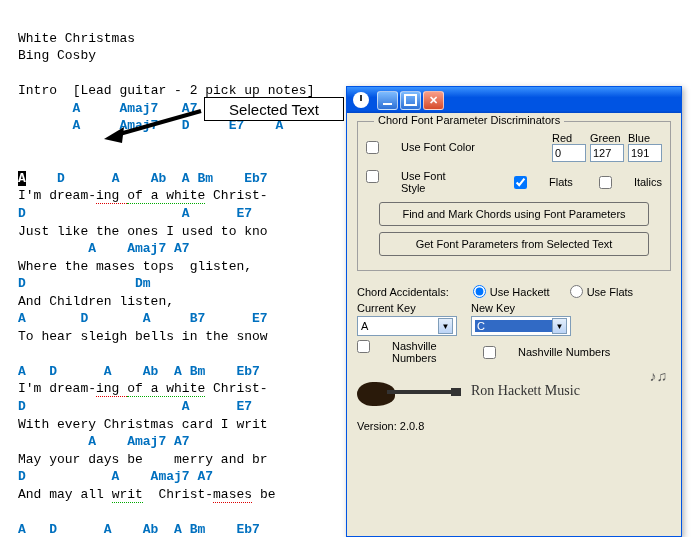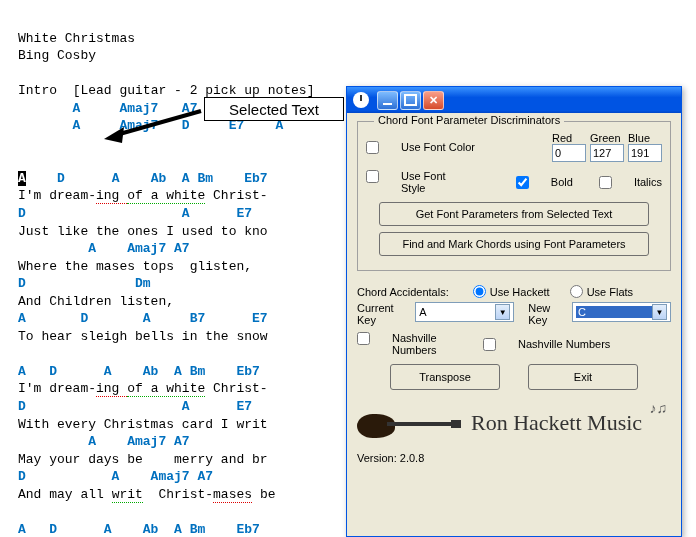--- a/index.html
+++ b/index.html
@@ -137,21 +137,21 @@
       margin: 6px auto 6px auto;
       background: #ece9d8;
       border: 1px solid #707070;
       border-radius: 3px;
       font-size: 11px;
     }
 
     .radio { display:flex; align-items:center; gap:4px; }
     .radio input { margin:0; }
 
-    .field-col { display:flex; flex-direction:row; }
+    .field-col { display:flex; flex-direction:column; }
     .field-col label { margin-bottom:2px; }
     .select {
       width: 100px; height: 20px;
       border:1px solid #7f9db9;
       background:#fff;
       display:flex; align-items:center;
       padding:0 3px;
       position:relative;
       font-size:11px;
     }
@@ -190,21 +190,21 @@
       position:absolute; left:30px; top:14px;
       width:66px; height:4px; background:#333;
     }
     .guitar .head{
       position:absolute; left:94px; top:12px;
       width:10px; height:8px;
       background:#333;
     }
     .sig-text {
       font-family: "Brush Script MT", cursive;
-      font-size:22px;
+      font-size:14px;
       color:#333;
       margin-left:4px;
     }
     .notes {
       position:absolute; right:4px; top:0;
       font-size:14px; color:#555;
     }
     .version-row {
       display:flex; align-items:flex-end;
       justify-content:space-between;
@@ -290,30 +290,30 @@
         </div>
       </div>
 
       <div class="row">
         <label class="chk">
           <input type="checkbox" style="">
           <span>Use Font Style</span>
         </label>
         <label class="chk" style="margin-left:40px">
           <input type="checkbox" checked="" style="">
-          <span>Bold</span>
+          <span>Flats</span>
         </label>
         <label class="chk" style="margin-left:20px">
           <input type="checkbox" style="">
           <span>Italics</span>
         </label>
       </div>
 
+      <button class="wide-btn">Find and Mark Chords using Font Parameters</button>
       <button class="wide-btn">Get Font Parameters from Selected Text</button>
-      <button class="wide-btn">Find and Mark Chords using Font Parameters</button>
     </div>
 
     <div class="row tight">
       <span>Chord Accidentals:</span>
       <label class="radio" style="margin-left:18px">
         <input type="radio" name="acc" checked="" style="">
         <span>Use Hackett</span>
       </label>
       <label class="radio" style="margin-left:14px">
         <input type="radio" name="acc" style="">
@@ -342,24 +342,20 @@
       <label class="chk" style="width:112px">
         <input type="checkbox" style="">
         <span>Nashville Numbers</span>
       </label>
       <label class="chk">
         <input type="checkbox" style="">
         <span>Nashville Numbers</span>
       </label>
     </div>
 
-    <div class="action-row">
-      <button class="action-btn">Transpose</button>
-      <button class="action-btn">Exit</button>
-    </div>
 
     <div class="signature">
       <div class="guitar">
         <div class="body"></div>
           <div class="neck"></div>
           <div class="head"></div>
       </div>
       <div class="sig-text">Ron Hackett Music</div>
       <div class="notes">♪♫</div>
     </div>

